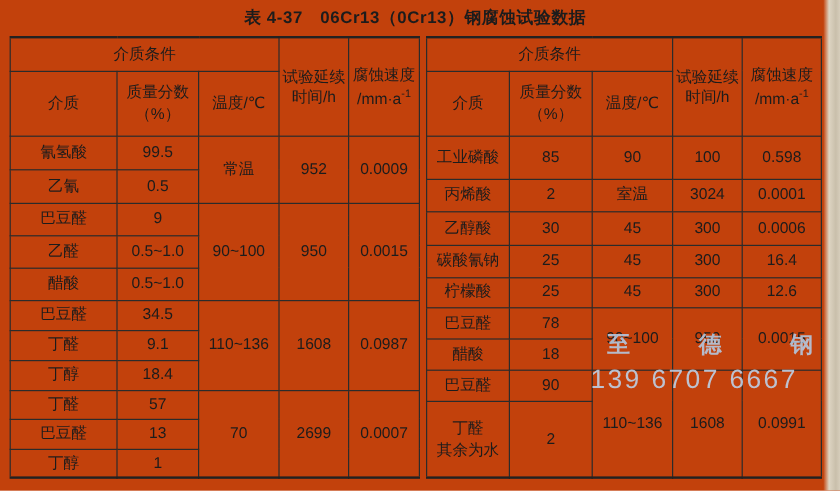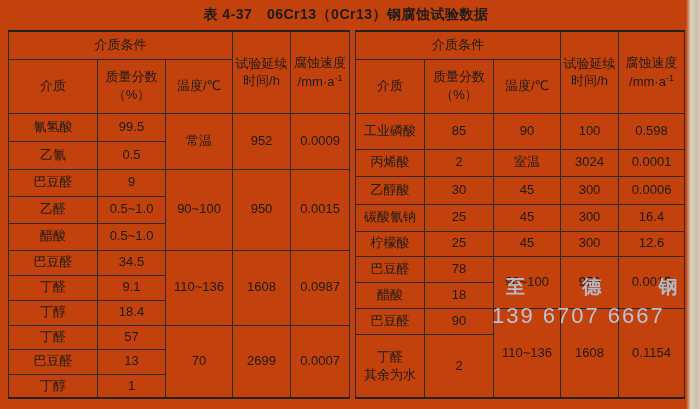--- a/index.html
+++ b/index.html
@@ -236,21 +236,21 @@
     <tr class="r26">
       <td>醋酸</td>
       <td>18</td>
     </tr>
 
     <tr class="r26">
       <td>巴豆醛</td>
       <td>90</td>
       <td rowspan="2">110~136</td>
       <td rowspan="2">1608</td>
-      <td rowspan="2">0.1154</td>
+      <td rowspan="2">0.0991</td>
     </tr>
     <tr class="r64">
       <td class="two-line">
         <div>丁醛</div>
         <div>其余为水</div>
       </td>
       <td>2</td>
     </tr>
   </tbody>
     </table>

